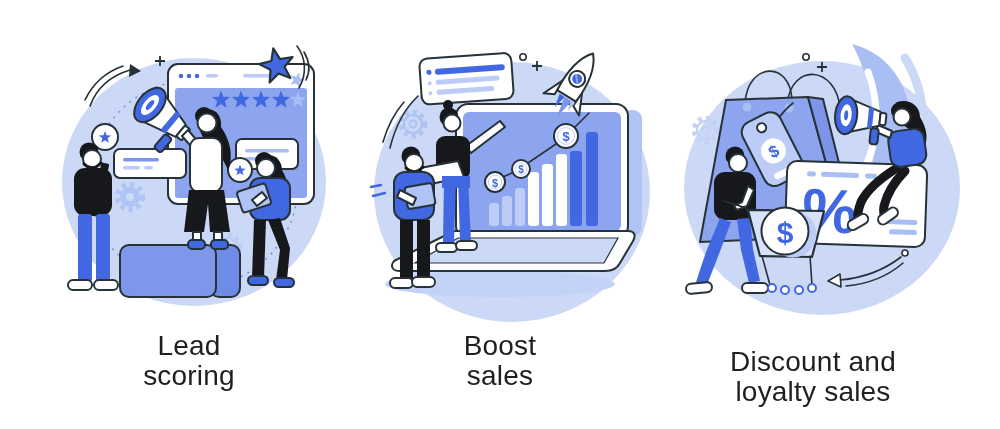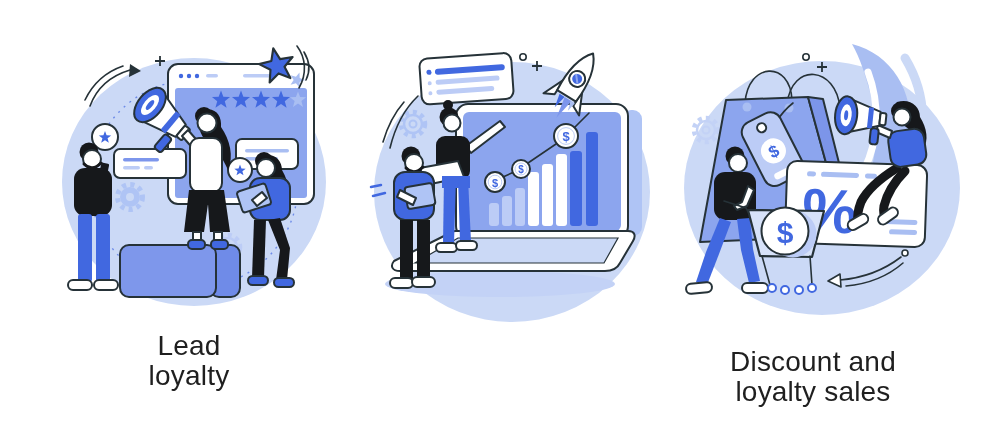--- a/index.html
+++ b/index.html
@@ -367,20 +367,24 @@
     <circle cx="905" cy="253" r="3" fill="#FFFFFF" stroke="#263238" stroke-width="1.6"></circle>
     <path class="thin" d="M901,257 Q875,277 840,280"></path>
     <path class="thin" d="M903,263 Q880,283 846,286"></path>
     <path d="M840,274 L828,281 L841,287 Z" fill="#FFFFFF" stroke="#263238" stroke-width="1.6" stroke-linejoin="round"></path>
   </g>
 </g>
 </svg>
 
 <div class="caption cap1">
   <div>Lead</div>
-  <div>loyalty</div>
+  <div>scoring</div>
+</div>
+<div class="caption cap2">
+  <div>Boost</div>
+  <div>sales</div>
 </div>
 <div class="caption cap3">
   <div>Discount and</div>
   <div>loyalty sales</div>
 </div>
 
 </div>
 
 </body></html>

